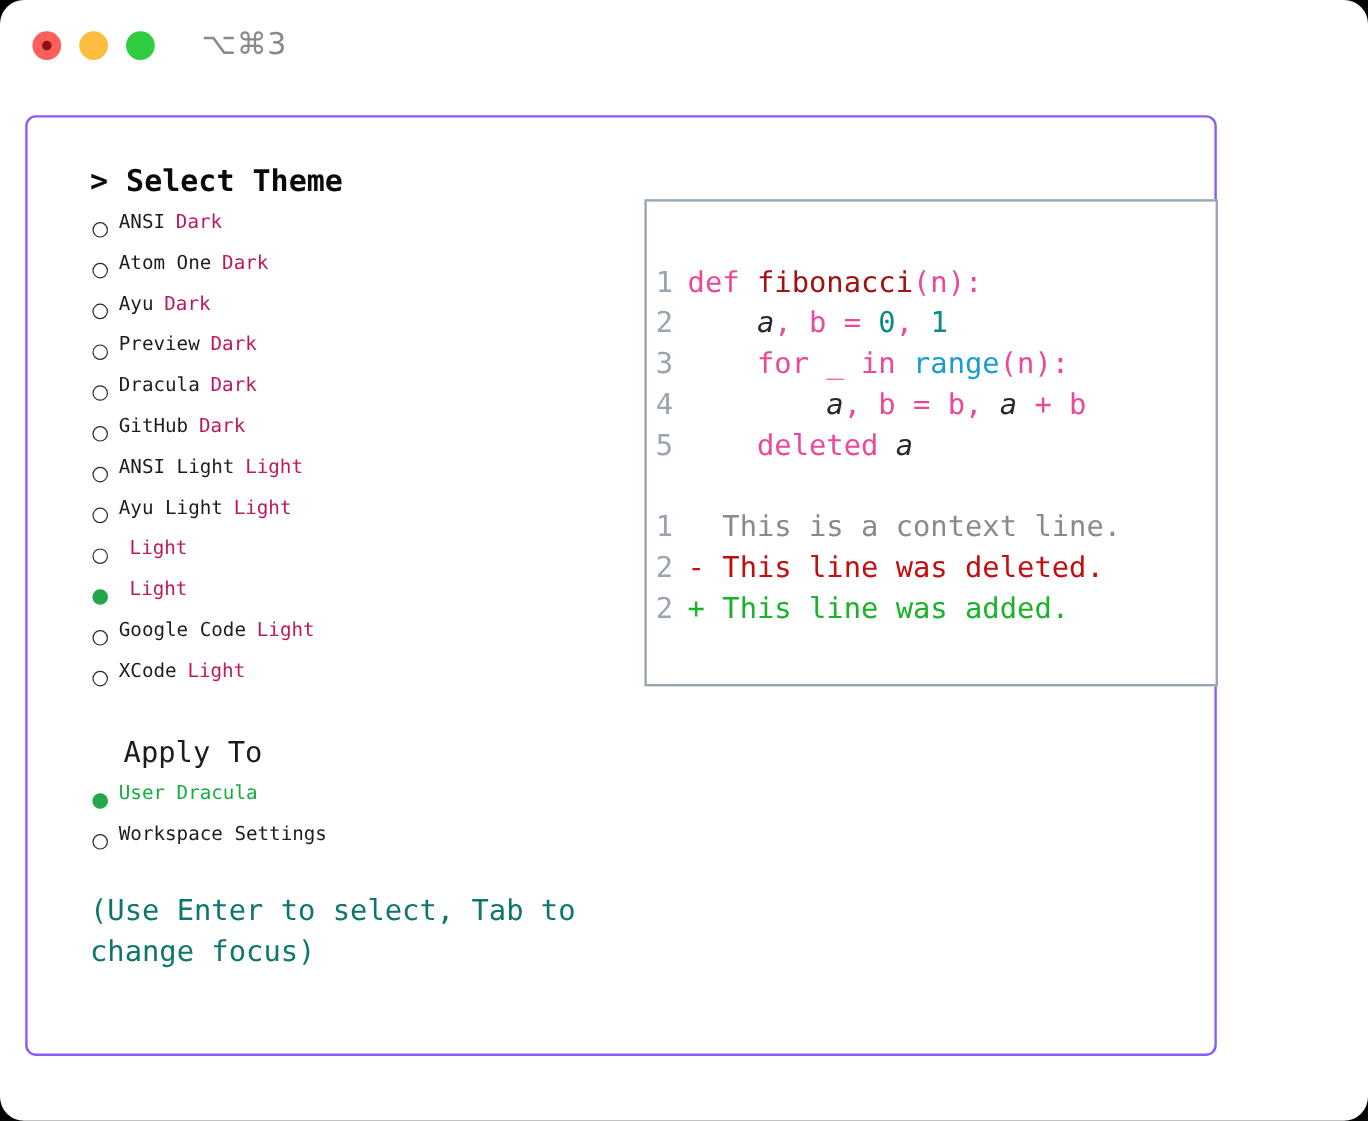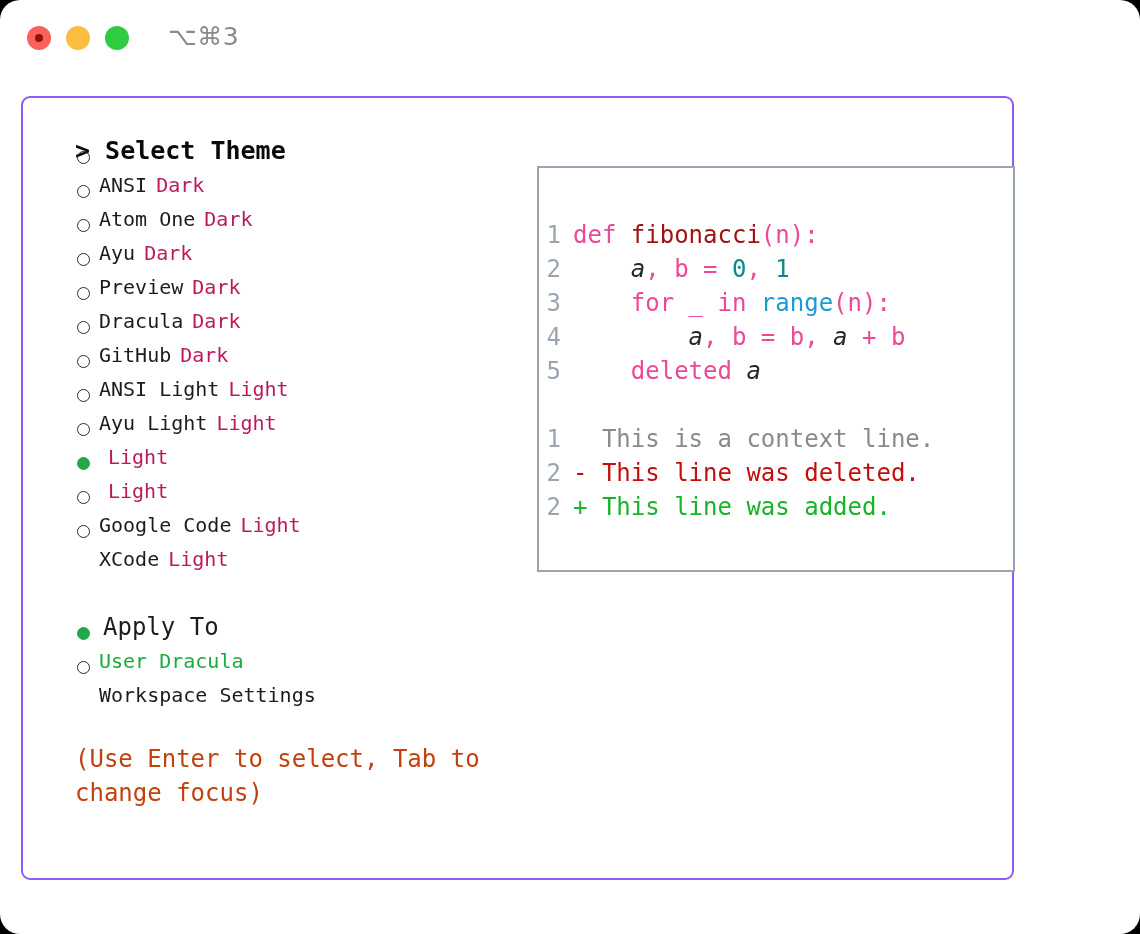--- a/index.html
+++ b/index.html
@@ -106,23 +106,23 @@
   .section-head {
     font-size: 25px;
     font-weight: bold;
     color: #0A0A0A;
     line-height: 34px;
     white-space: pre;
   }
 
   .row {
     display: flex;
-    align-items: flex-start;
-    line-height: 34px;
-    font-size: 20px;
+    align-items: flex-end;
+    line-height: 34px;
+    font-size: 16px;
     white-space: pre;
   }
 
   .bullet {
     display: inline-block;
     width: 24px;
     flex: 0 0 24px;
     position: relative;
     color: #1A1A1A;
   }
@@ -161,21 +161,21 @@
     line-height: 34px;
     padding-left: 28px;
     white-space: pre;
   }
 
   .spacer-lg { height: 34px; }
   .spacer-md { height: 30px; }
 
   .hint {
     font-size: 24px;
-    color: #c2410c;
+    color: #0f766e;
     line-height: 34px;
     width: 412px;
     white-space: pre-wrap;
     word-break: normal;
   }
 
   
   .right-col {
     position: absolute;
     left: 478px;

